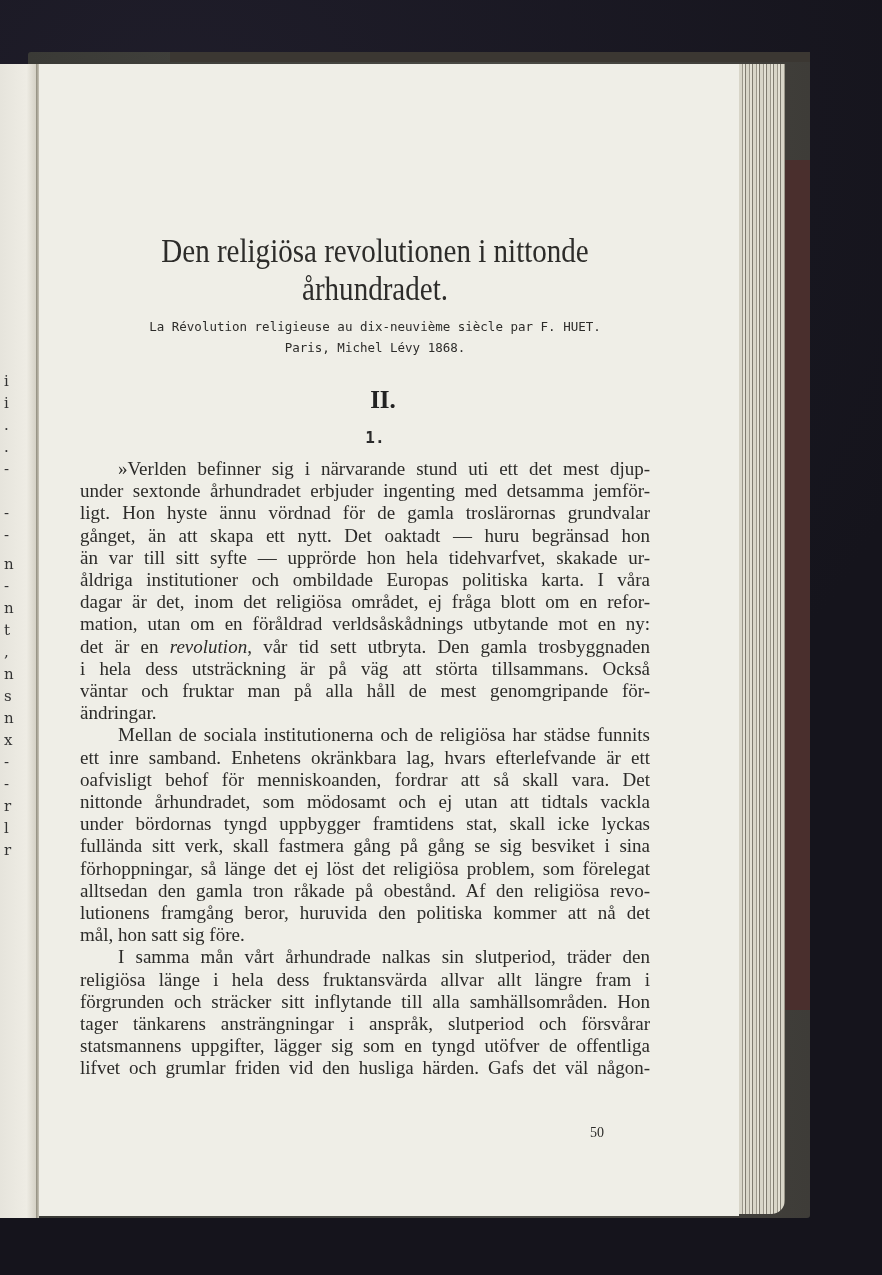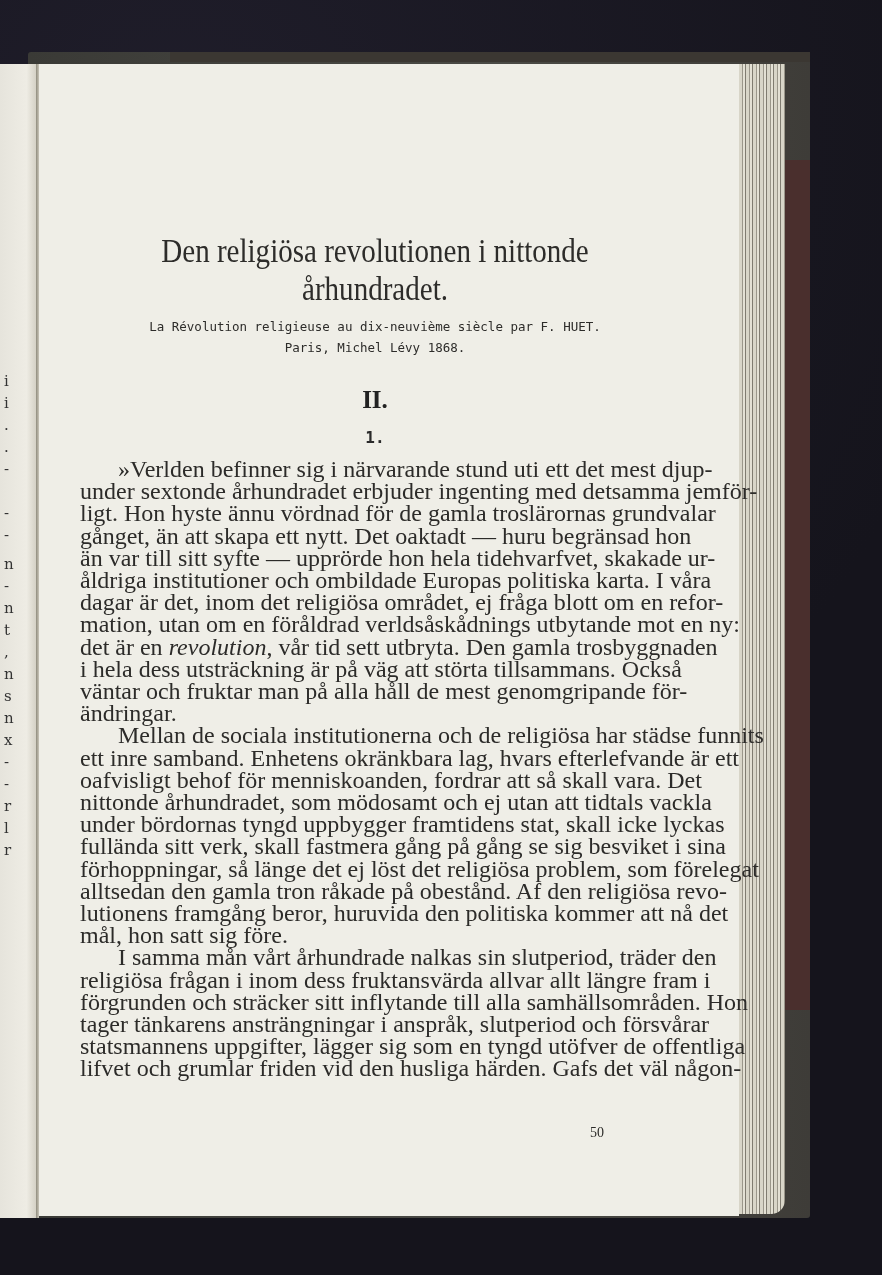--- a/index.html
+++ b/index.html
@@ -47,30 +47,30 @@
     position:absolute; left:95px; top:232px; width:560px; text-align:center;
     font-family:"Liberation Serif", serif; font-size:33px; line-height:38px;
     color:#2d2c2a; transform:scaleX(0.88); transform-origin:center;
   }
   .subtitle {
     position:absolute; left:70px; top:316px; width:610px; text-align:center;
     font-family:"DejaVu Sans Mono", monospace; font-size:12.5px; line-height:21px;
     color:#2d2c2a; font-weight:normal;
   }
   .section {
-    position:absolute; left:300px; top:386px; width:150px; text-align:center;
+    position:absolute; left:308px; top:386px; width:150px; text-align:center;
     font-family:"Liberation Serif", serif; font-size:25px; font-weight:bold; color:#222;
   }
   .subsection {
     position:absolute; left:300px; top:428px; width:150px; text-align:center;
     font-family:"DejaVu Sans Mono", monospace; font-size:16px; font-weight:bold; color:#2a2a2a;
   }
   .body-text {
     position:absolute; left:80px; top:458px; width:570px;
-    font-family:"Liberation Serif", serif; font-size:24px; line-height:22.2px;
+    font-family:"Liberation Serif", serif; font-size:19px; line-height:22.2px;
     color:#2c2b29; text-align:justify;
   }
   .line { display:block; white-space:nowrap; text-align-last:justify; text-align:justify; }
   .line.last { text-align-last:left; }
   .line.indent { text-indent:38px; }
   .page-number {
     position:absolute; left:590px; top:1125px; font-family:"Liberation Serif", serif;
     font-size:14px; color:#2c2b29;
   }
 </style>
@@ -144,21 +144,21 @@
       <span class="line">nittonde århundradet, som mödosamt och ej utan att tidtals vackla</span>
       <span class="line">under bördornas tyngd uppbygger framtidens stat, skall icke lyckas</span>
       <span class="line">fullända sitt verk, skall fastmera gång på gång se sig besviket i sina</span>
       <span class="line">förhoppningar, så länge det ej löst det religiösa problem, som förelegat</span>
       <span class="line">alltsedan den gamla tron råkade på obestånd. Af den religiösa revo-</span>
       <span class="line">lutionens framgång beror, huruvida den politiska kommer att nå det</span>
       <span class="line last">mål, hon satt sig före.</span>
     </div>
     <div>
       <span class="line indent">I samma mån vårt århundrade nalkas sin slutperiod, träder den</span>
-      <span class="line">religiösa frågan i inom dess fruktansvärda allvar allt längre fram i</span>
+      <span class="line">religiösa länge i hela dess fruktansvärda allvar allt längre fram i</span>
       <span class="line">förgrunden och sträcker sitt inflytande till alla samhällsområden. Hon</span>
       <span class="line">tager tänkarens ansträngningar i anspråk, slutperiod och försvårar</span>
       <span class="line">statsmannens uppgifter, lägger sig som en tyngd utöfver de offentliga</span>
       <span class="line">lifvet och grumlar friden vid den husliga härden. Gafs det väl någon-</span>
     </div>
   </div>
 
 <div class="page-number">50</div>
 
 </body></html>

